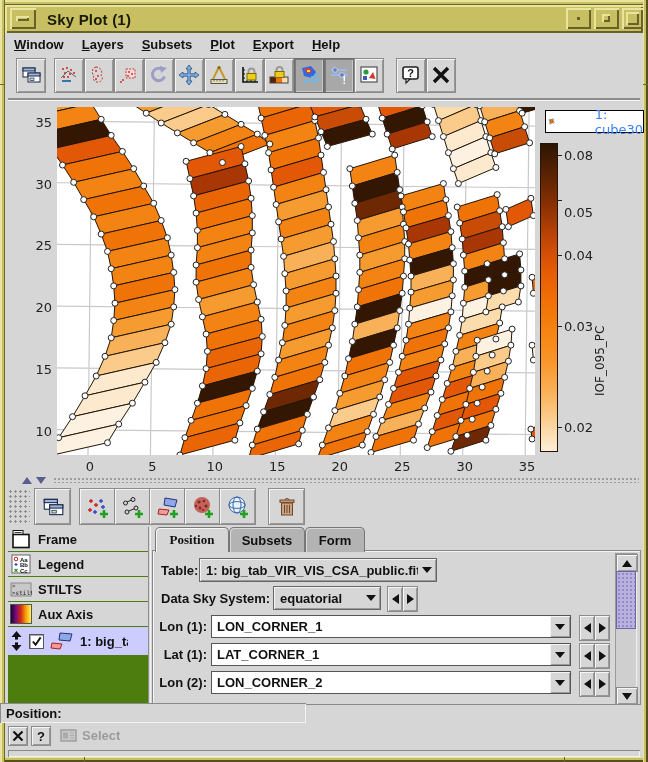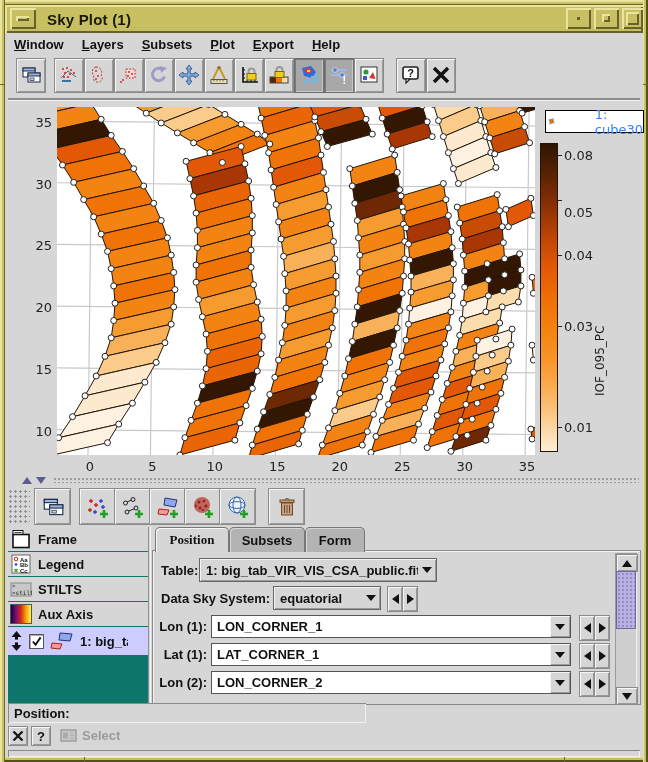--- a/index.html
+++ b/index.html
@@ -47,21 +47,21 @@
   .auxtick-label{position:absolute;left:556px;transform:translateY(-50%);font:13px "DejaVu Sans",sans-serif;color:#222;}
   .aux-title{left:585px;top:110px;height:190px;writing-mode:vertical-rl;transform:rotate(180deg);
              font:12px "DejaVu Sans",sans-serif;color:#222;display:flex;align-items:center;}
   
   .divider{left:5px;top:473px;width:638px;height:14px;background:#D6D6D6;}
   .dots{background-image:radial-gradient(#9C9C9C 1px, rgba(0,0,0,0) 1.2px);background-size:4px 4px;}
   .tri-up{width:0;height:0;border-left:5px solid transparent;border-right:5px solid transparent;border-bottom:7px solid #5C5C8F;}
   .tri-dn{width:0;height:0;border-left:5px solid transparent;border-right:5px solid transparent;border-top:7px solid #5C5C8F;}
   .handle{background-color:#D6D6D6;background-image:radial-gradient(#8F8F8F 1px, rgba(0,0,0,0) 1.2px);background-size:5px 5px;}
   
-  .left-panel{left:8px;top:527px;width:140px;height:178px;background:#0f766e;overflow:hidden;}
+  .left-panel{left:8px;top:527px;width:140px;height:178px;background:#4d7c0f;overflow:hidden;}
   .lp-row{position:relative;height:24px;margin-bottom:1px;background:#D6D6D6;display:flex;align-items:center;gap:6px;padding-left:2px;}
   .lp-label{font-size:13px;font-weight:bold;color:#111;white-space:nowrap;}
   .lp-row.sel{background:#CCCCFF;height:28px;}
   .vsep{left:148px;top:527px;width:3px;height:178px;background:#D6D6D6;
         box-shadow:inset 1px 0 0 #909090, inset -1px 0 0 #F4F4F4;}
   
   .right-panel{left:152px;top:527px;width:489px;height:178px;}
   .tab{position:absolute;top:0;height:24px;display:flex;align-items:center;justify-content:center;
        font-size:13px;font-weight:bold;color:#111;border:1px solid #777;border-bottom:none;
        border-radius:5px 5px 0 0;}
@@ -796,21 +796,21 @@
     <div id="aux-ticks">
         <div class="auxtick-line" style="top: 59px;"></div>
         <span class="auxtick-label" style="top: 59px;">0.08</span>
         <div class="auxtick-line" style="top: 104px;"></div>
         <span class="auxtick-label" style="top: 104px; margin-top: 12px;">0.05</span>
         <div class="auxtick-line" style="top: 159px;"></div>
         <span class="auxtick-label" style="top: 159px;">0.04</span>
         <div class="auxtick-line" style="top: 230px;"></div>
         <span class="auxtick-label" style="top: 230px;">0.03</span>
         <div class="auxtick-line" style="top: 331px;"></div>
-        <span class="auxtick-label" style="top: 331px;">0.01</span>
+        <span class="auxtick-label" style="top: 331px;">0.02</span>
       </div>
     <div class="abs aux-title">IOF_095_PC</div>
   </div>
 
   <div class="abs divider">
     <div class="abs tri-up" style="left:17px;top:4px;"></div>
     <div class="abs tri-dn" style="left:31px;top:4px;"></div>
     <div class="abs dots" style="left:48px;top:4px;width:586px;height:6px;"></div>
   </div>
 
@@ -1037,21 +1037,21 @@
             <div class="sb-tri-up"></div>
           </div>
         <div class="thumb" style="left:1px;top:18px;width:20px;height:58px;"></div>
         <div class="sb-btn btn" style="left:1px;top:134px;">
             <div class="sb-tri-dn"></div>
           </div>
       </div>
     </div>
   </div>
 
-  <div class="abs statusbox" style="left:8px;top:703px;width:358px;">
+  <div class="abs statusbox" style="left:0;top:703px;width:306px;">
     <span>Position:</span>
   </div>
 
   <div class="abs mini-btn btn" style="left:8px;top:726px;">
     <svg width="12" height="12" viewBox="0 0 12 12">
       <path d="M1.5 1.5 L10.5 10.5 M10.5 1.5 L1.5 10.5" stroke="#111" stroke-width="2.2"></path>
     </svg>
   </div>
   <div class="abs mini-btn btn" style="left:31px;top:726px;">?</div>
   <svg class="abs" style="left:60px;top:729px;" width="17" height="13" viewBox="0 0 17 13">

